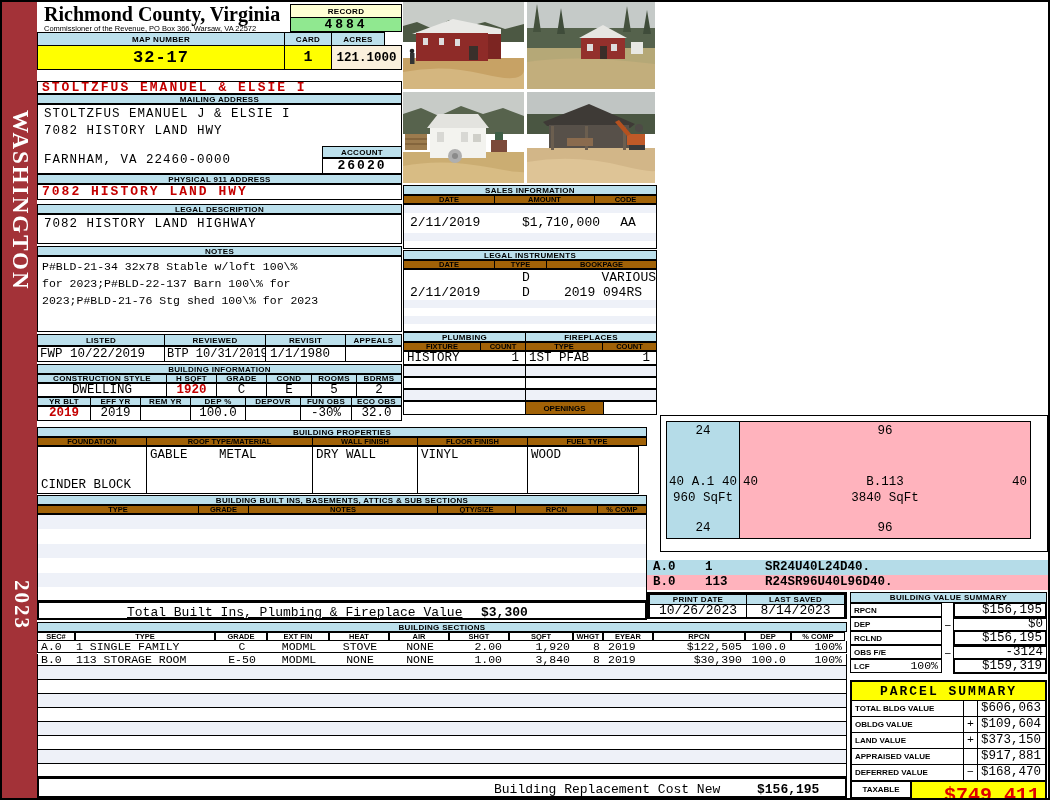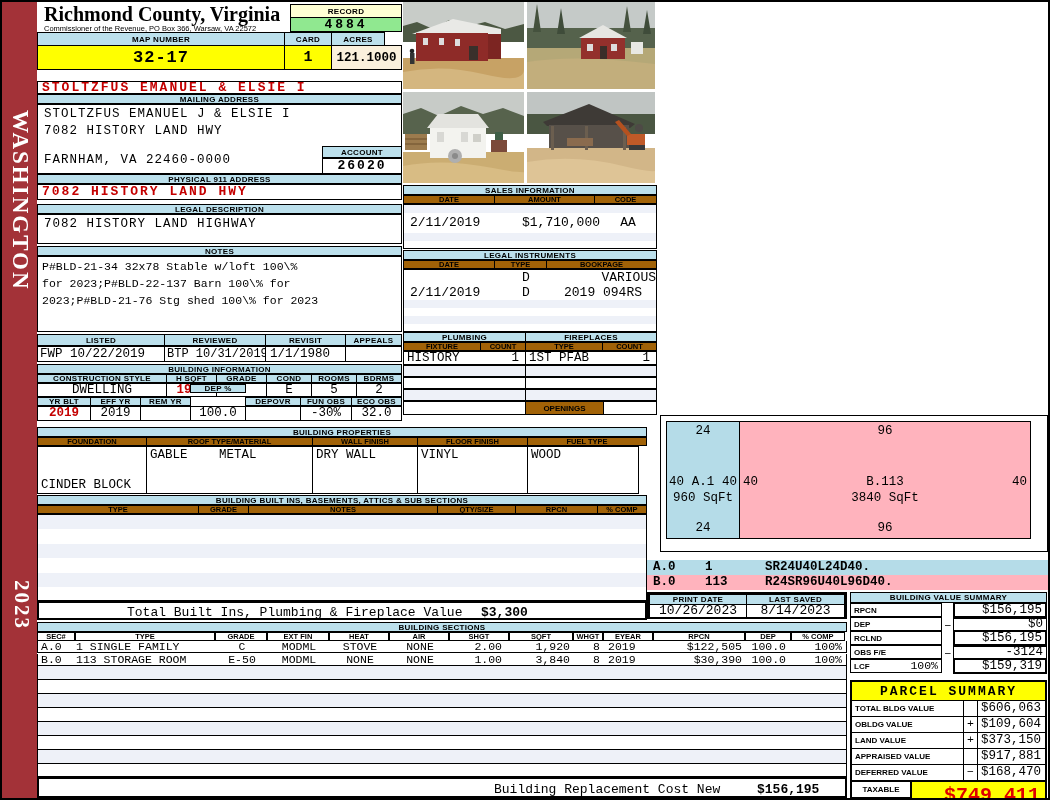--- a/index.html
+++ b/index.html
@@ -97,21 +97,21 @@
   <div class="cell m12" style="left:35px;top:381px;width:130px;height:14px;justify-content:center;">DWELLING</div>
   <div class="cell m12 b red" style="left:164px;top:381px;width:51px;height:14px;justify-content:center;">1920</div>
   <div class="cell m12" style="left:214px;top:381px;width:51px;height:14px;justify-content:center;">C</div>
   <div class="cell m12" style="left:264px;top:381px;width:46px;height:14px;justify-content:center;">E</div>
   <div class="cell m12" style="left:309px;top:381px;width:46px;height:14px;justify-content:center;">5</div>
   <div class="cell m12" style="left:354px;top:381px;width:46px;height:14px;justify-content:center;">2</div>
 
   <div class="sechdr" style="left:35px;top:395px;width:54px;height:9px;">YR BLT</div>
   <div class="sechdr" style="left:88px;top:395px;width:51px;height:9px;">EFF YR</div>
   <div class="sechdr" style="left:138px;top:395px;width:51px;height:9px;">REM YR</div>
-  <div class="sechdr" style="left:188px;top:382px;width:56px;height:9px;">DEP %</div>
+  <div class="sechdr" style="left:188px;top:395px;width:56px;height:9px;">DEP %</div>
   <div class="sechdr" style="left:243px;top:395px;width:56px;height:9px;">DEPOVR</div>
   <div class="sechdr" style="left:298px;top:395px;width:52px;height:9px;">FUN OBS</div>
   <div class="sechdr" style="left:349px;top:395px;width:51px;height:9px;">ECO OBS</div>
   <div class="cell m12 b red" style="left:35px;top:404px;width:54px;height:15px;justify-content:center;">2019</div>
   <div class="cell m12" style="left:88px;top:404px;width:51px;height:15px;justify-content:center;">2019</div>
   <div class="cell m12" style="left:138px;top:404px;width:51px;height:15px;justify-content:center;"></div>
   <div class="cell m12" style="left:188px;top:404px;width:56px;height:15px;justify-content:center;">100.0</div>
   <div class="cell m12" style="left:243px;top:404px;width:56px;height:15px;justify-content:center;"></div>
   <div class="cell m12" style="left:298px;top:404px;width:52px;height:15px;justify-content:center;">-30%</div>
   <div class="cell m12" style="left:349px;top:404px;width:51px;height:15px;justify-content:center;">32.0</div>
@@ -139,21 +139,21 @@
   <div class="sechdr" style="left:35px;top:493px;width:610px;height:10px;">BUILDING BUILT INS, BASEMENTS, ATTICS &amp; SUB SECTIONS</div>
   <div class="whdr" style="left:35px;top:503px;width:162px;height:9px;">TYPE</div>
   <div class="whdr" style="left:196px;top:503px;width:51px;height:9px;">GRADE</div>
   <div class="whdr" style="left:246px;top:503px;width:190px;height:9px;">NOTES</div>
   <div class="whdr" style="left:435px;top:503px;width:79px;height:9px;">QTY/SIZE</div>
   <div class="whdr" style="left:513px;top:503px;width:83px;height:9px;">RPCN</div>
   <div class="whdr" style="left:595px;top:503px;width:50px;height:9px;">% COMP</div>
   <div class="stripebox" style="left:35px;top:512px;width:610px;height:87px;"></div>
 
   <div class="abs" style="left:35px;top:599px;width:610px;height:19px;border:2px solid #000;background:#fff;">
-    <span class="m13" style="position:absolute;left:88px;top:2px;">Total Built Ins, Plumbing &amp; Fireplace Value</span>
+    <span class="m13" style="position:absolute;left:88px;top:2px;text-decoration:underline;">Total Built Ins, Plumbing &amp; Fireplace Value</span>
     <span class="m13 b" style="position:absolute;left:442px;top:2px;">$3,300</span>
   </div>
 
   <div class="sechdr" style="left:35px;top:620px;width:810px;height:10px;">BUILDING SECTIONS</div>
   <div class="bsrow bshdr" style="left:35px;top:630px;width:810px;height:9px;">
     <span class="c0">SEC#</span>
     <span class="c1">TYPE</span>
     <span class="c2">GRADE</span>
     <span class="c3">EXT FIN</span>
     <span class="c4">HEAT</span>

